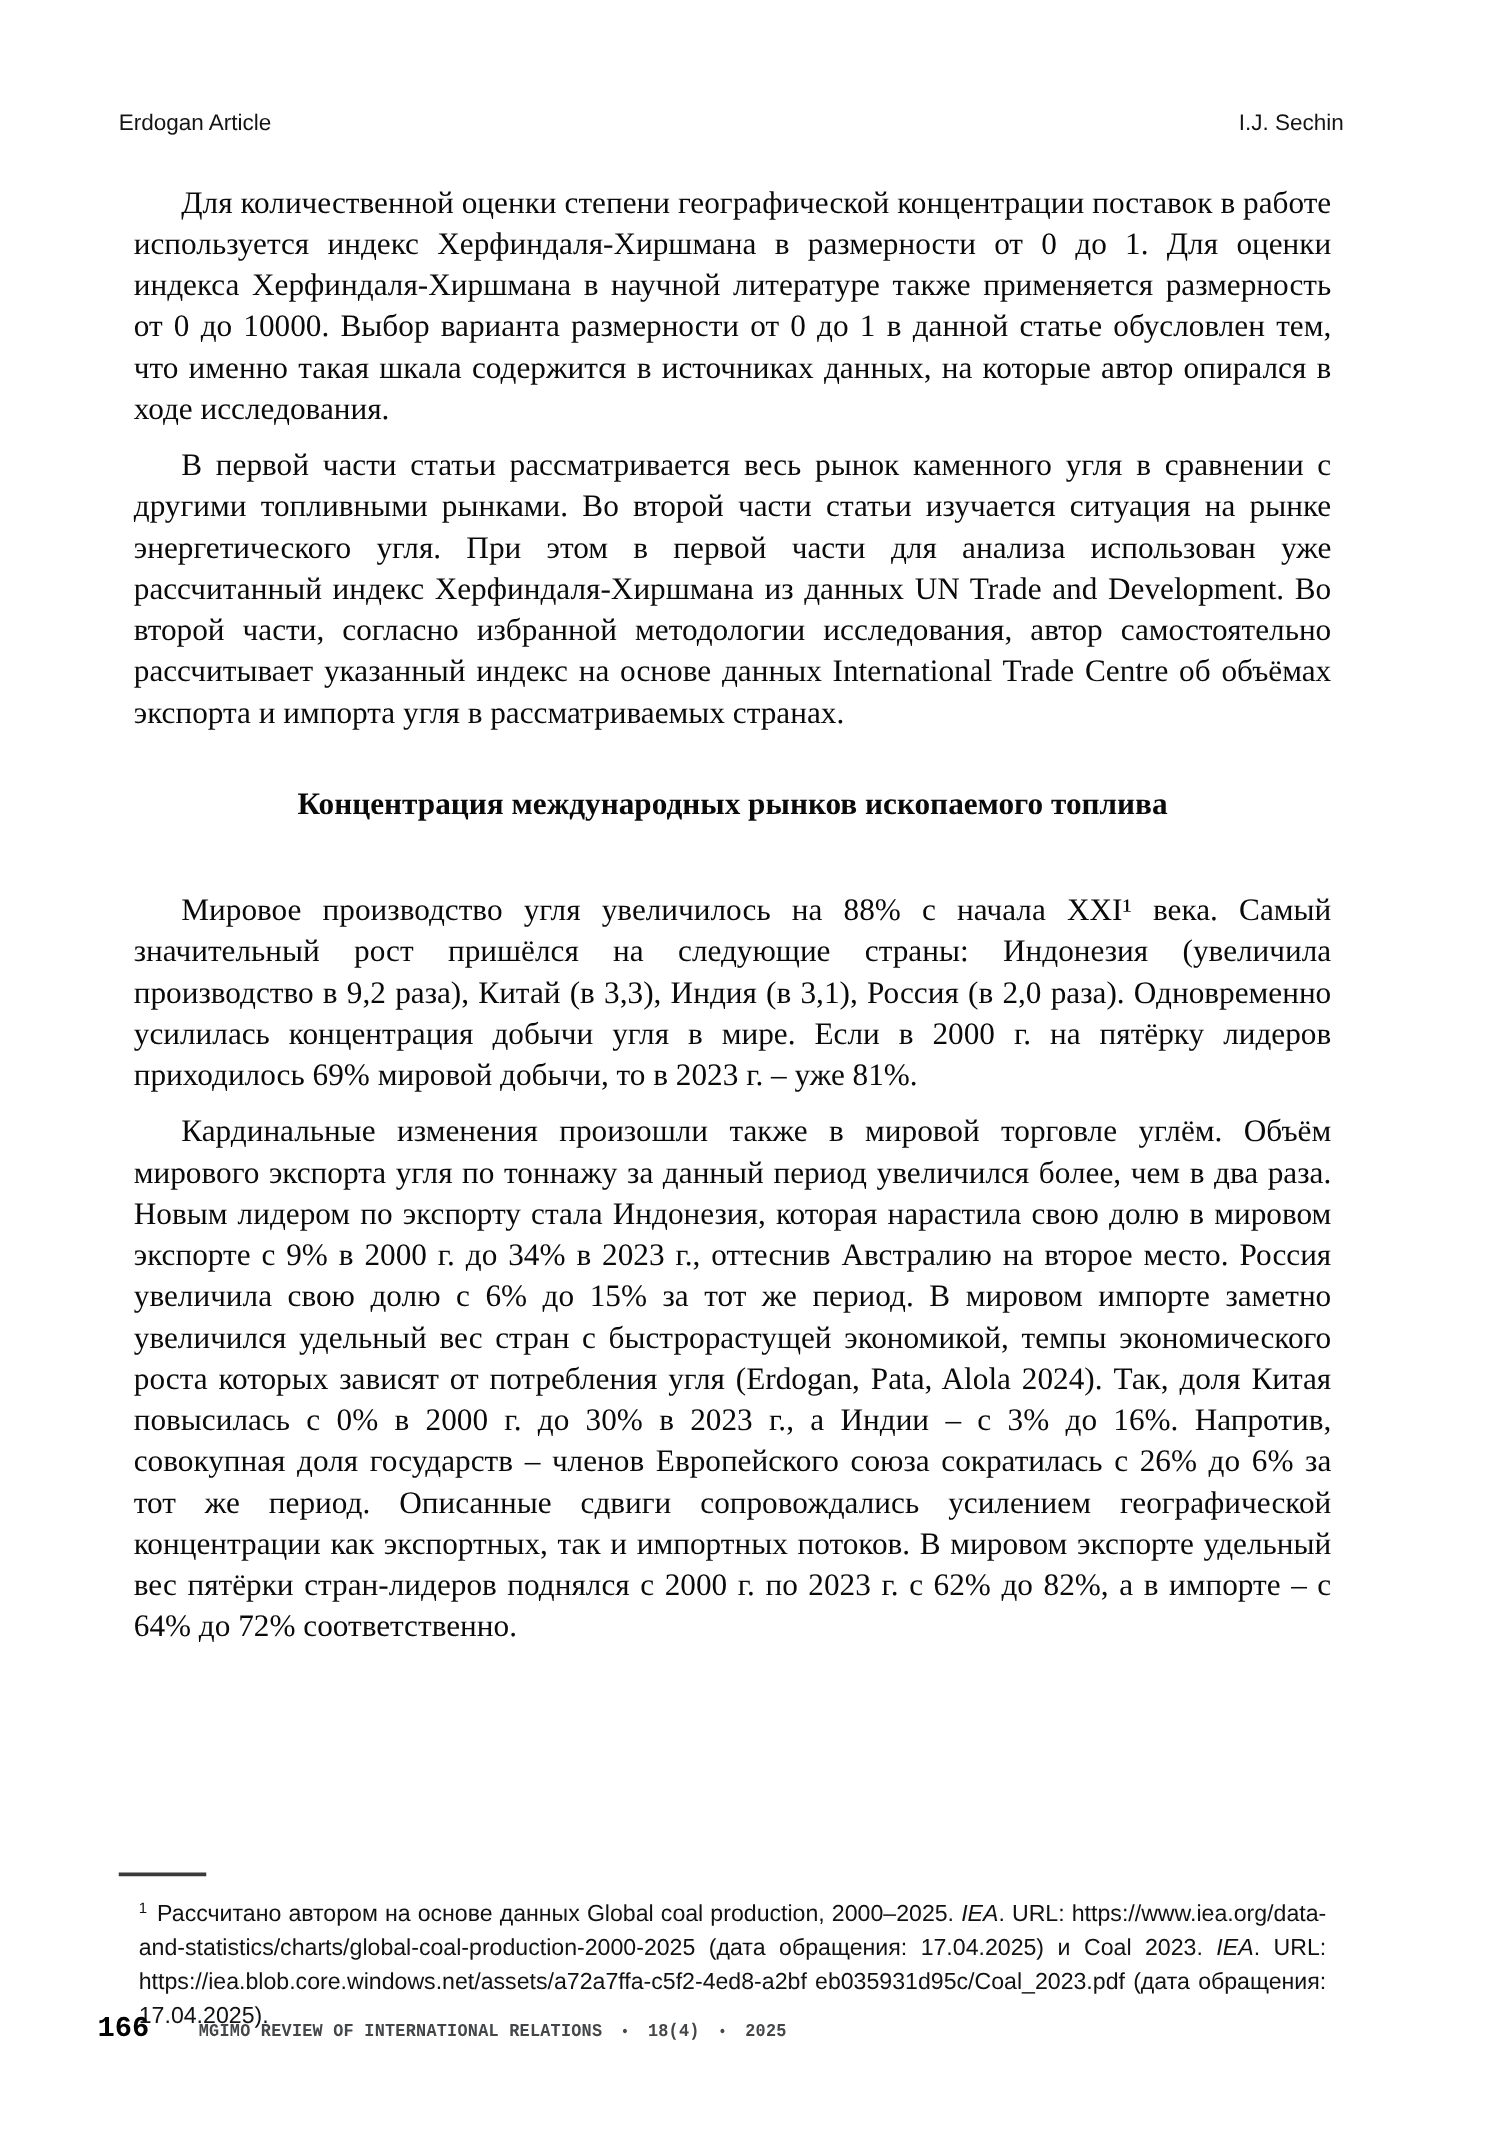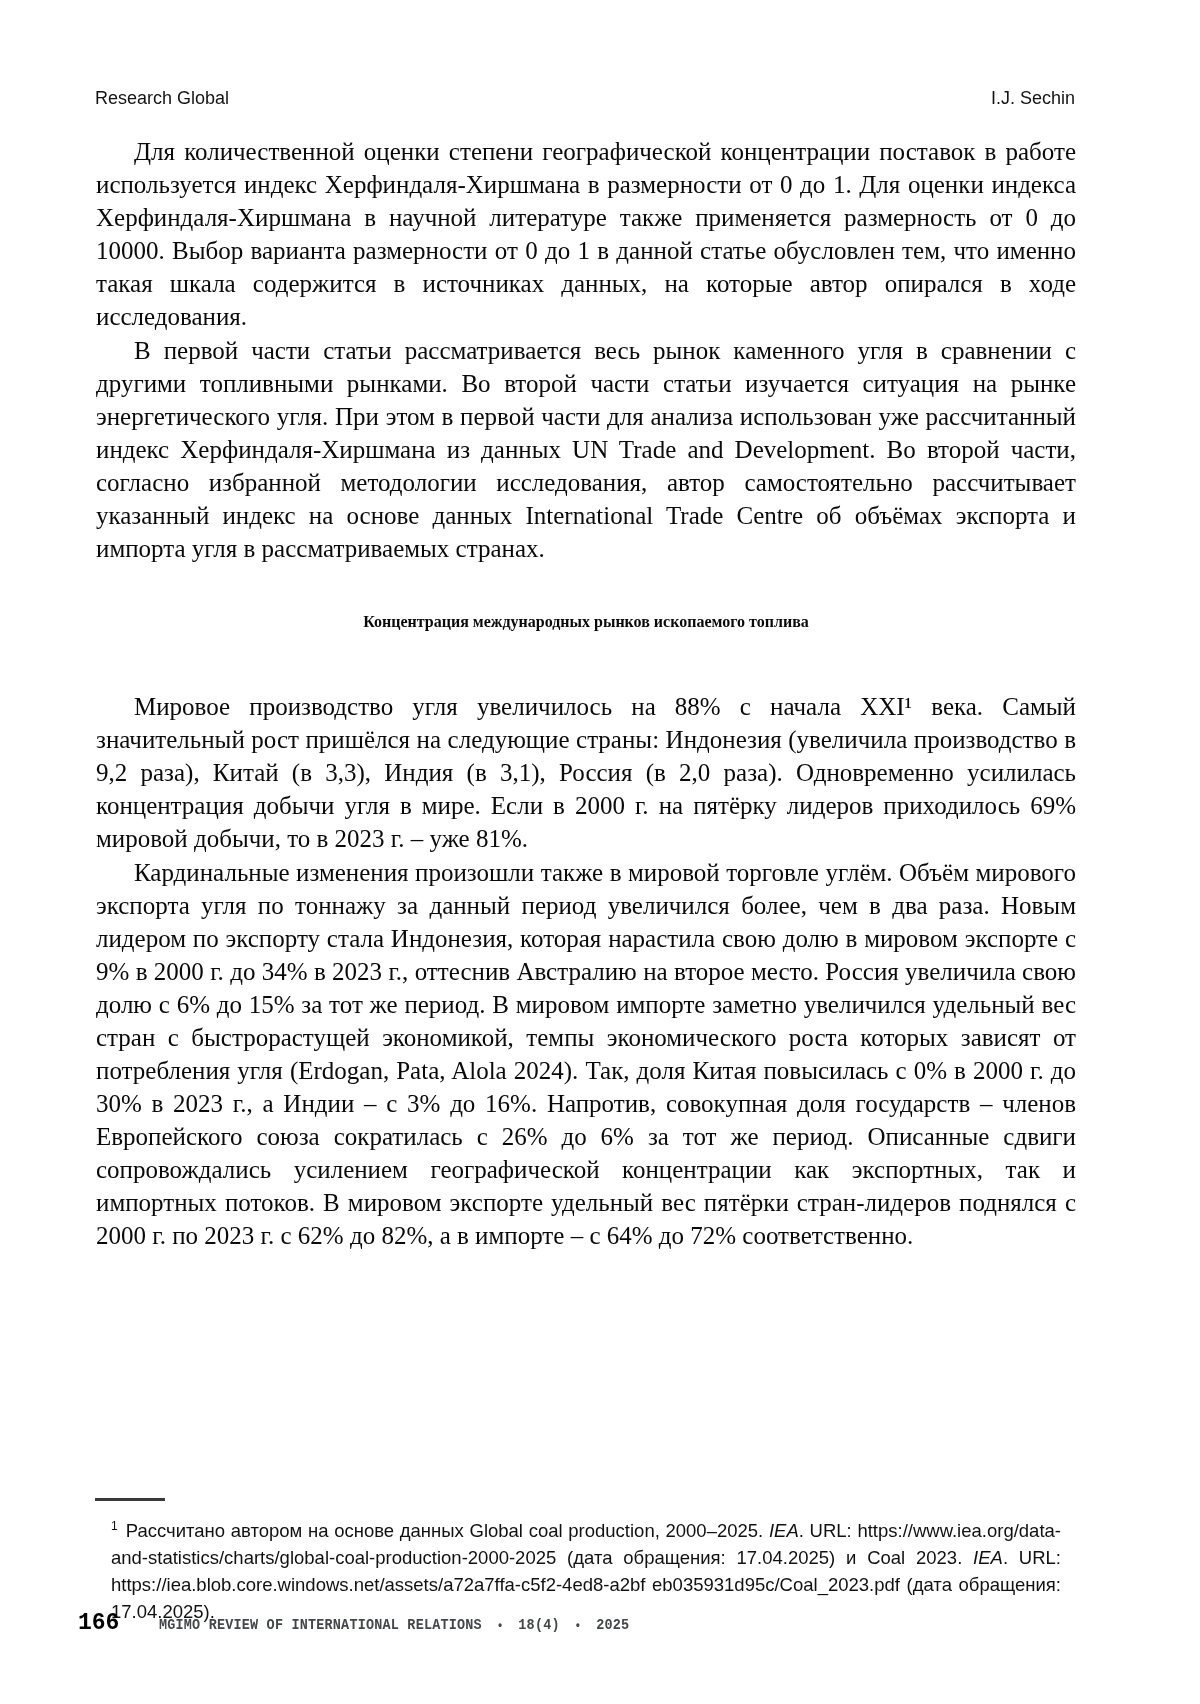--- a/index.html
+++ b/index.html
@@ -28,26 +28,26 @@
     left: 95px;
     width: 982px;
     top: 134px;
     font-family: "Liberation Serif", serif;
     font-size: 25px;
     line-height: 33px;
     text-align: justify;
     color: #0a0a0a;
   }
   .content p.para {
-    margin: 1px;
+    margin: 12px;
     text-indent: 38px;
   }
   .content h2.heading {
     margin: 40px 0 52px 0;
-    font-size: 16px;
+    font-size: 25px;
     line-height: 33px;
     font-weight: bold;
     text-align: center;
     text-indent: 0;
   }
   .footnote {
     position: absolute;
     left: 95px;
     width: 982px;
     top: 1498px;
@@ -99,21 +99,21 @@
     padding: 0 7px;
     font-size: 12px;
   }
 </style>
 </head>
 <body>
 
 <div class="page">
 
   <div class="header">
-    <span>Research Global</span>
+    <span>Erdogan Article</span>
     <span>I.J. Sechin</span>
   </div>
 
   <div class="content">
     <p class="para">Для количественной оценки степени географической концентрации поставок в работе используется индекс Херфиндаля-Хиршмана в размерности от 0 до 1. Для оценки индекса Херфиндаля-Хиршмана в научной литературе также применяется размерность от 0 до 10000. Выбор варианта размерности от 0 до 1 в данной статье обусловлен тем, что именно такая шкала содержится в источниках данных, на которые автор опирался в ходе исследования.</p>
     <p class="para">В первой части статьи рассматривается весь рынок каменного угля в сравнении с другими топливными рынками. Во второй части статьи изучается ситуация на рынке энергетического угля. При этом в первой части для анализа использован уже рассчитанный индекс Херфиндаля-Хиршмана из данных UN Trade and Development. Во второй части, согласно избранной методологии исследования, автор самостоятельно рассчитывает указанный индекс на основе данных International Trade Centre об объёмах экспорта и импорта угля в рассматриваемых странах.</p>
     <h2 class="heading">Концентрация международных рынков ископаемого топлива</h2>
     <p class="para">Мировое производство угля увеличилось на 88% с начала XXI¹ века. Самый значительный рост пришёлся на следующие страны: Индонезия (увеличила производство в 9,2 раза), Китай (в 3,3), Индия (в 3,1), Россия (в 2,0 раза). Одновременно усилилась концентрация добычи угля в мире. Если в 2000 г. на пятёрку лидеров приходилось 69% мировой добычи, то в 2023 г. – уже 81%.</p>
     <p class="para">Кардинальные изменения произошли также в мировой торговле углём. Объём мирового экспорта угля по тоннажу за данный период увеличился более, чем в два раза. Новым лидером по экспорту стала Индонезия, которая нарастила свою долю в мировом экспорте с 9% в 2000 г. до 34% в 2023 г., оттеснив Австралию на второе место. Россия увеличила свою долю с 6% до 15% за тот же период. В мировом импорте заметно увеличился удельный вес стран с быстрорастущей экономикой, темпы экономического роста которых зависят от потребления угля (Erdogan, Pata, Alola 2024). Так, доля Китая повысилась с 0% в 2000 г. до 30% в 2023 г., а Индии – с 3% до 16%. Напротив, совокупная доля государств – членов Европейского союза сократилась с 26% до 6% за тот же период. Описанные сдвиги сопровождались усилением географической концентрации как экспортных, так и импортных потоков. В мировом экспорте удельный вес пятёрки стран-лидеров поднялся с 2000 г. по 2023 г. с 62% до 82%, а в импорте – с 64% до 72% соответственно.</p>
   </div>

